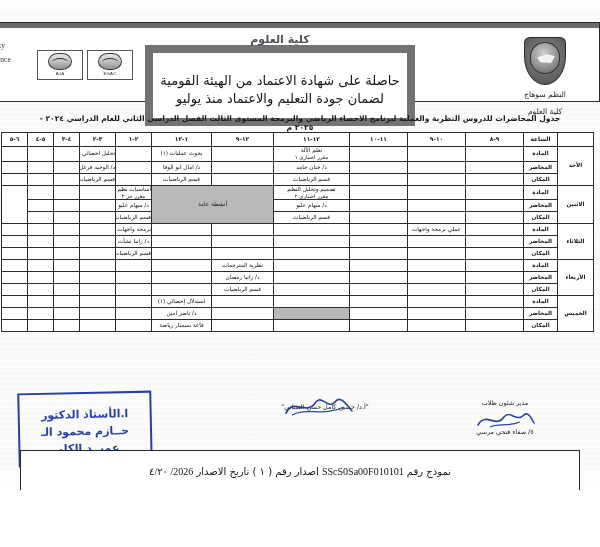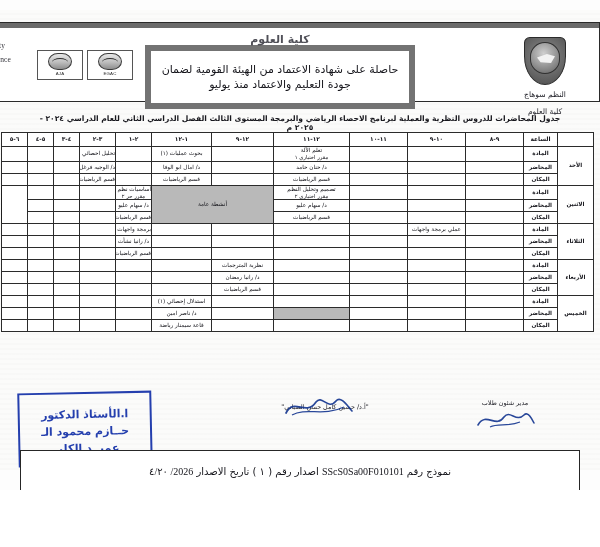--- a/index.html
+++ b/index.html
@@ -66,23 +66,23 @@
   }
   .accred-wrap{
     position:absolute;left:150px;top:22px;width:270px;
   }
   .accred-stamp{
     position:absolute;left:50%;top:-12px;transform:translateX(-50%);
     font-size:11px;font-weight:bold;color:#20202a;letter-spacing:-0.5px;
     opacity:.78;white-space:nowrap;
   }
   .accred-box{
-    border:6px solid #737373;background:#fff;
-    padding:11px 6px 10px;text-align:center;
-    font-size:11px;line-height:1.4;color:#15151b;
+    border:8px solid #737373;background:#fff;
+    padding:19px 6px 10px;text-align:center;
+    font-size:13px;line-height:1.4;color:#15151b;
   }
   .lh-right{
     position:absolute;right:8px;top:14px;width:92px;text-align:center;
   }
   .emblem{
     width:42px;height:48px;margin:0 auto;
     position:relative;
   }
   .emblem-shield{
     position:absolute;inset:0;
@@ -495,20 +495,21 @@
     <div class="sig-area">
 
       <div class="sig" style="right:20px;top:20px;width:150px;">
         <span class="role">مدير شئون طلاب</span>
         <span class="ink">
           <svg width="66" height="22" viewBox="0 0 66 22">
             <path d="M6 16 C14 2, 24 20, 32 8 C38 0, 44 14, 52 6 C56 2, 60 10, 62 14" fill="none" stroke="#12348f" stroke-width="1.6" stroke-linecap="round"></path>
             <path d="M18 18 C26 14, 36 18, 48 13" fill="none" stroke="#12348f" stroke-width="1.1"></path>
           </svg>
         </span>
+        <span class="name">٥/ صفاء فتحي مرسي</span>
       </div>
 
       <div class="sig" style="right:180px;top:6px;width:190px;">
         <span class="ink">
           <svg width="80" height="24" viewBox="0 0 80 24">
             <path d="M8 18 C16 2, 28 22, 38 7 C44 -1, 50 16, 58 6 C63 0, 70 12, 74 16" fill="none" stroke="#12348f" stroke-width="1.7" stroke-linecap="round"></path>
             <path d="M14 20 C28 12, 46 22, 66 12" fill="none" stroke="#12348f" stroke-width="1.2"></path>
           </svg>
         </span>
         <span class="name">"أ.د/ حسين كامل حسن الضباني"</span>

